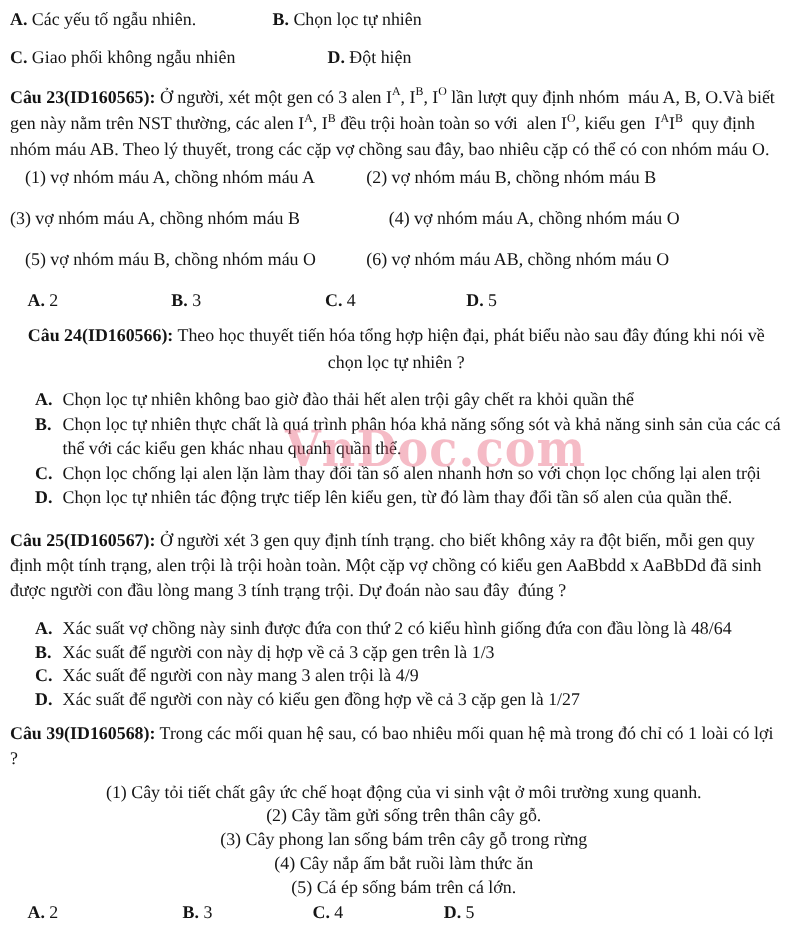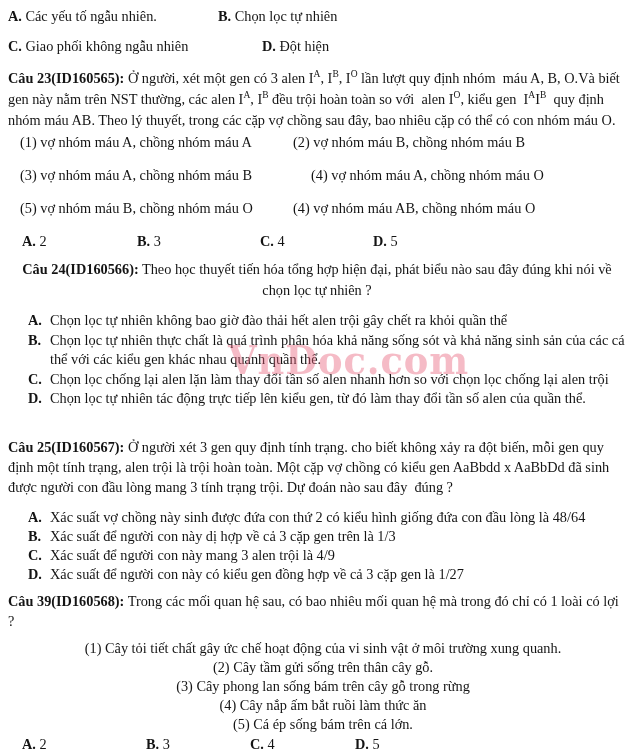--- a/index.html
+++ b/index.html
@@ -13,21 +13,21 @@
     font-family:"Liberation Serif", "DejaVu Serif", serif;
     font-size:14.3px;
     color:#141414;
   }
   .row{position:relative;height:21px;margin-bottom:9px;text-align:center;}
   .abs{position:absolute;top:0;white-space:nowrap;}
   b,.bold{font-weight:bold;}
   .stem{margin:0;white-space:pre-wrap;line-height:21px;}
   .stem.lh20{line-height:20px;}
   sup{font-size:9.5px;line-height:0;vertical-align:super;}
-  .mt8{margin-top:8px;} .mt5{margin-top:5px;text-align:center;} .mt14{margin-top:28px;} .mt7{margin-top:7px;}
+  .mt8{margin-top:8px;} .mt5{margin-top:5px;text-align:center;} .mt14{margin-top:14px;} .mt7{margin-top:7px;}
   .pairs{margin-top:3px;}
   .pairrow{position:relative;height:20px;margin-bottom:13px;}
   .ansrow{position:relative;height:21px;margin-top:6px;}
   .ansrow.last{margin-top:1px;}
   .opts{margin-top:10px;line-height:19.5px;}
   .opts.tight{line-height:19px;margin-top:11px;}
   .opt{padding-left:42px;text-indent:-22px;}
   .optletter{display:inline-block;width:22px;font-weight:bold;text-indent:0;}
   .items{margin-top:8px;line-height:19.2px;text-align:center;}
   .item{padding-left:12px;}
@@ -59,26 +59,26 @@
     </div>
 
     <div>
       <p class="stem mt8"><b>Câu 23(ID160565):</b><span> Ở người, xét một gen có 3 alen I<sup>A</sup>, I<sup>B</sup>, I<sup>O</sup> lần lượt quy định nhóm  máu A, B, O.Và biết gen này nằm trên NST thường, các alen I<sup>A</sup>, I<sup>B</sup> đều trội hoàn toàn so với  alen I<sup>O</sup>, kiểu gen  I<sup>A</sup>I<sup>B</sup>  quy định nhóm máu AB. Theo lý thuyết, trong các cặp vợ chồng sau đây, bao nhiêu cặp có thể có con nhóm máu O.</span></p>
       <div class="pairs">
         <div class="pairrow">
           <span class="abs" style="left:12px">(1)  vợ nhóm máu A, chồng nhóm máu A</span>
           <span class="abs" style="left:285px">(2)  vợ nhóm máu B, chồng nhóm máu B</span>
         </div>
         <div class="pairrow">
-          <span class="abs" style="left:12px">(3)  vợ nhóm máu A, chồng nhóm máu B</span>
+          <span class="abs" style="left:0">(3)  vợ nhóm máu A, chồng nhóm máu B</span>
           <span class="abs" style="left:303px">(4)  vợ nhóm máu A, chồng nhóm máu O</span>
         </div>
         <div class="pairrow">
           <span class="abs" style="left:12px">(5)  vợ nhóm máu B, chồng nhóm máu O</span>
-          <span class="abs" style="left:285px">(4)  vợ nhóm máu AB, chồng nhóm máu O</span>
+          <span class="abs" style="left:285px">(6)  vợ nhóm máu AB, chồng nhóm máu O</span>
         </div>
       </div>
       <div class="ansrow">
         <span class="abs" style="left:14px"><b>A.</b> <span>2</span></span>
         <span class="abs" style="left:129px"><b>B.</b> <span>3</span></span>
         <span class="abs" style="left:252px"><b>C.</b> <span>4</span></span>
         <span class="abs" style="left:365px"><b>D.</b> <span>5</span></span>
       </div>
     </div>
 

